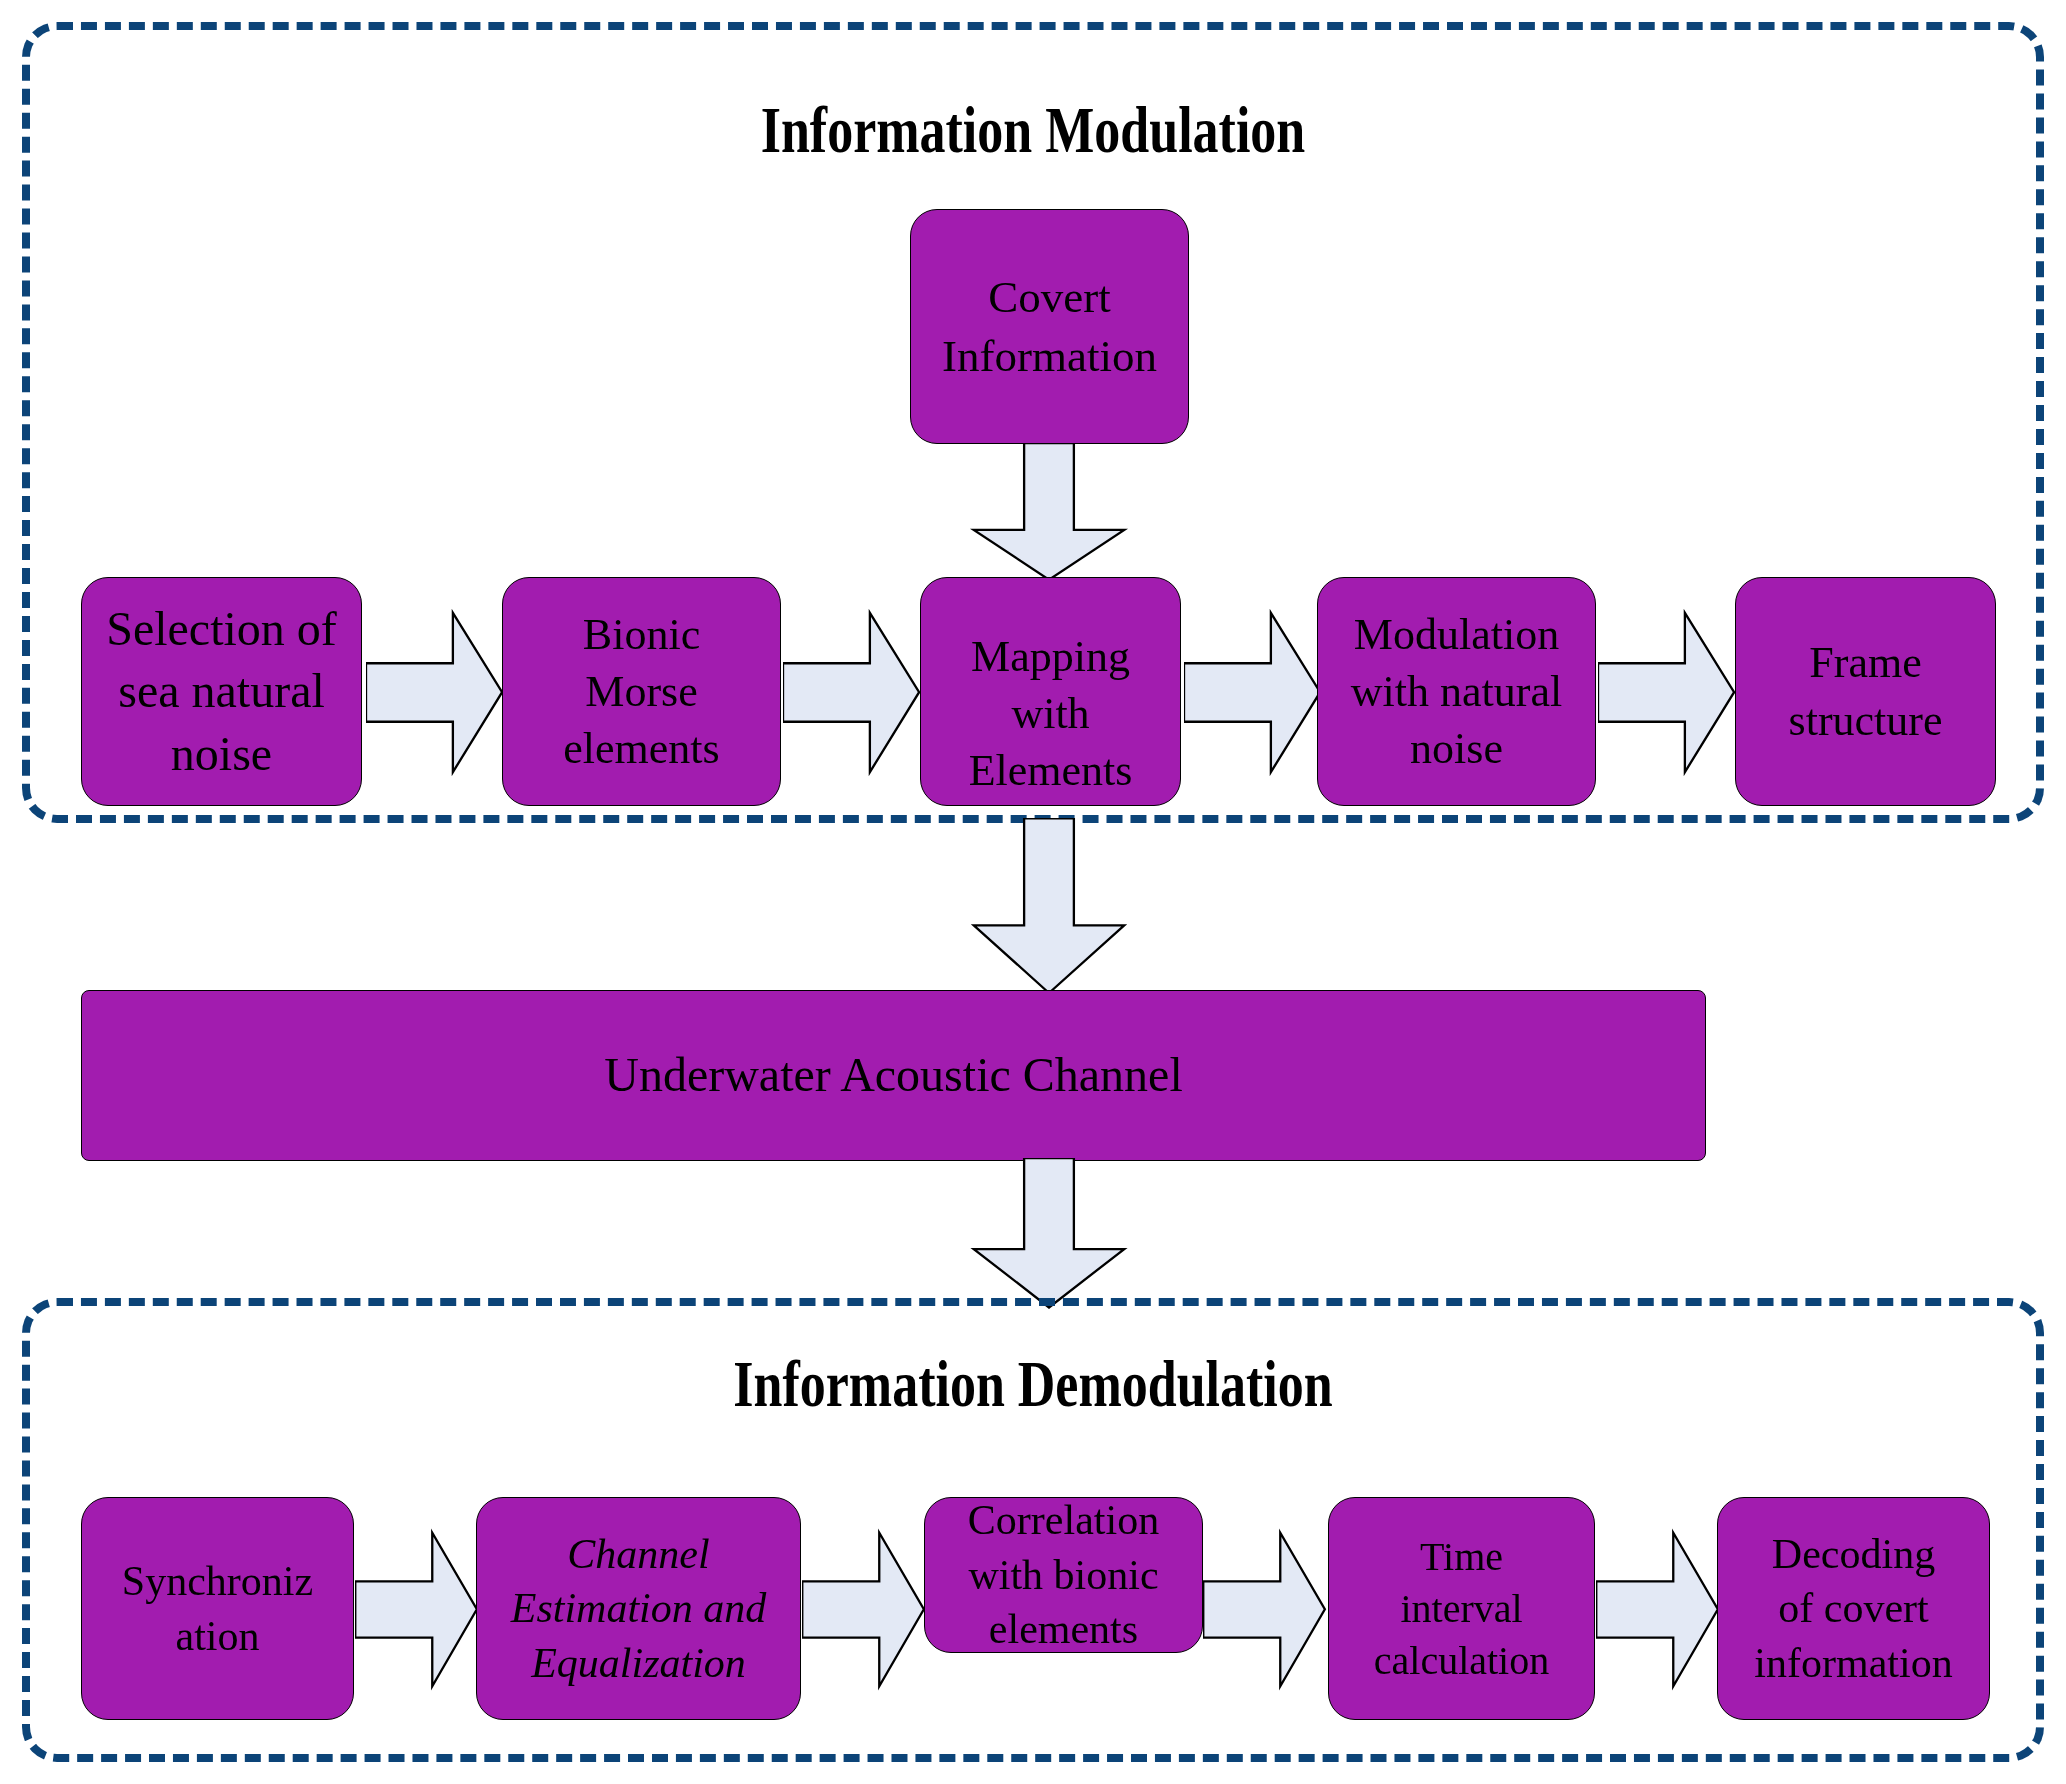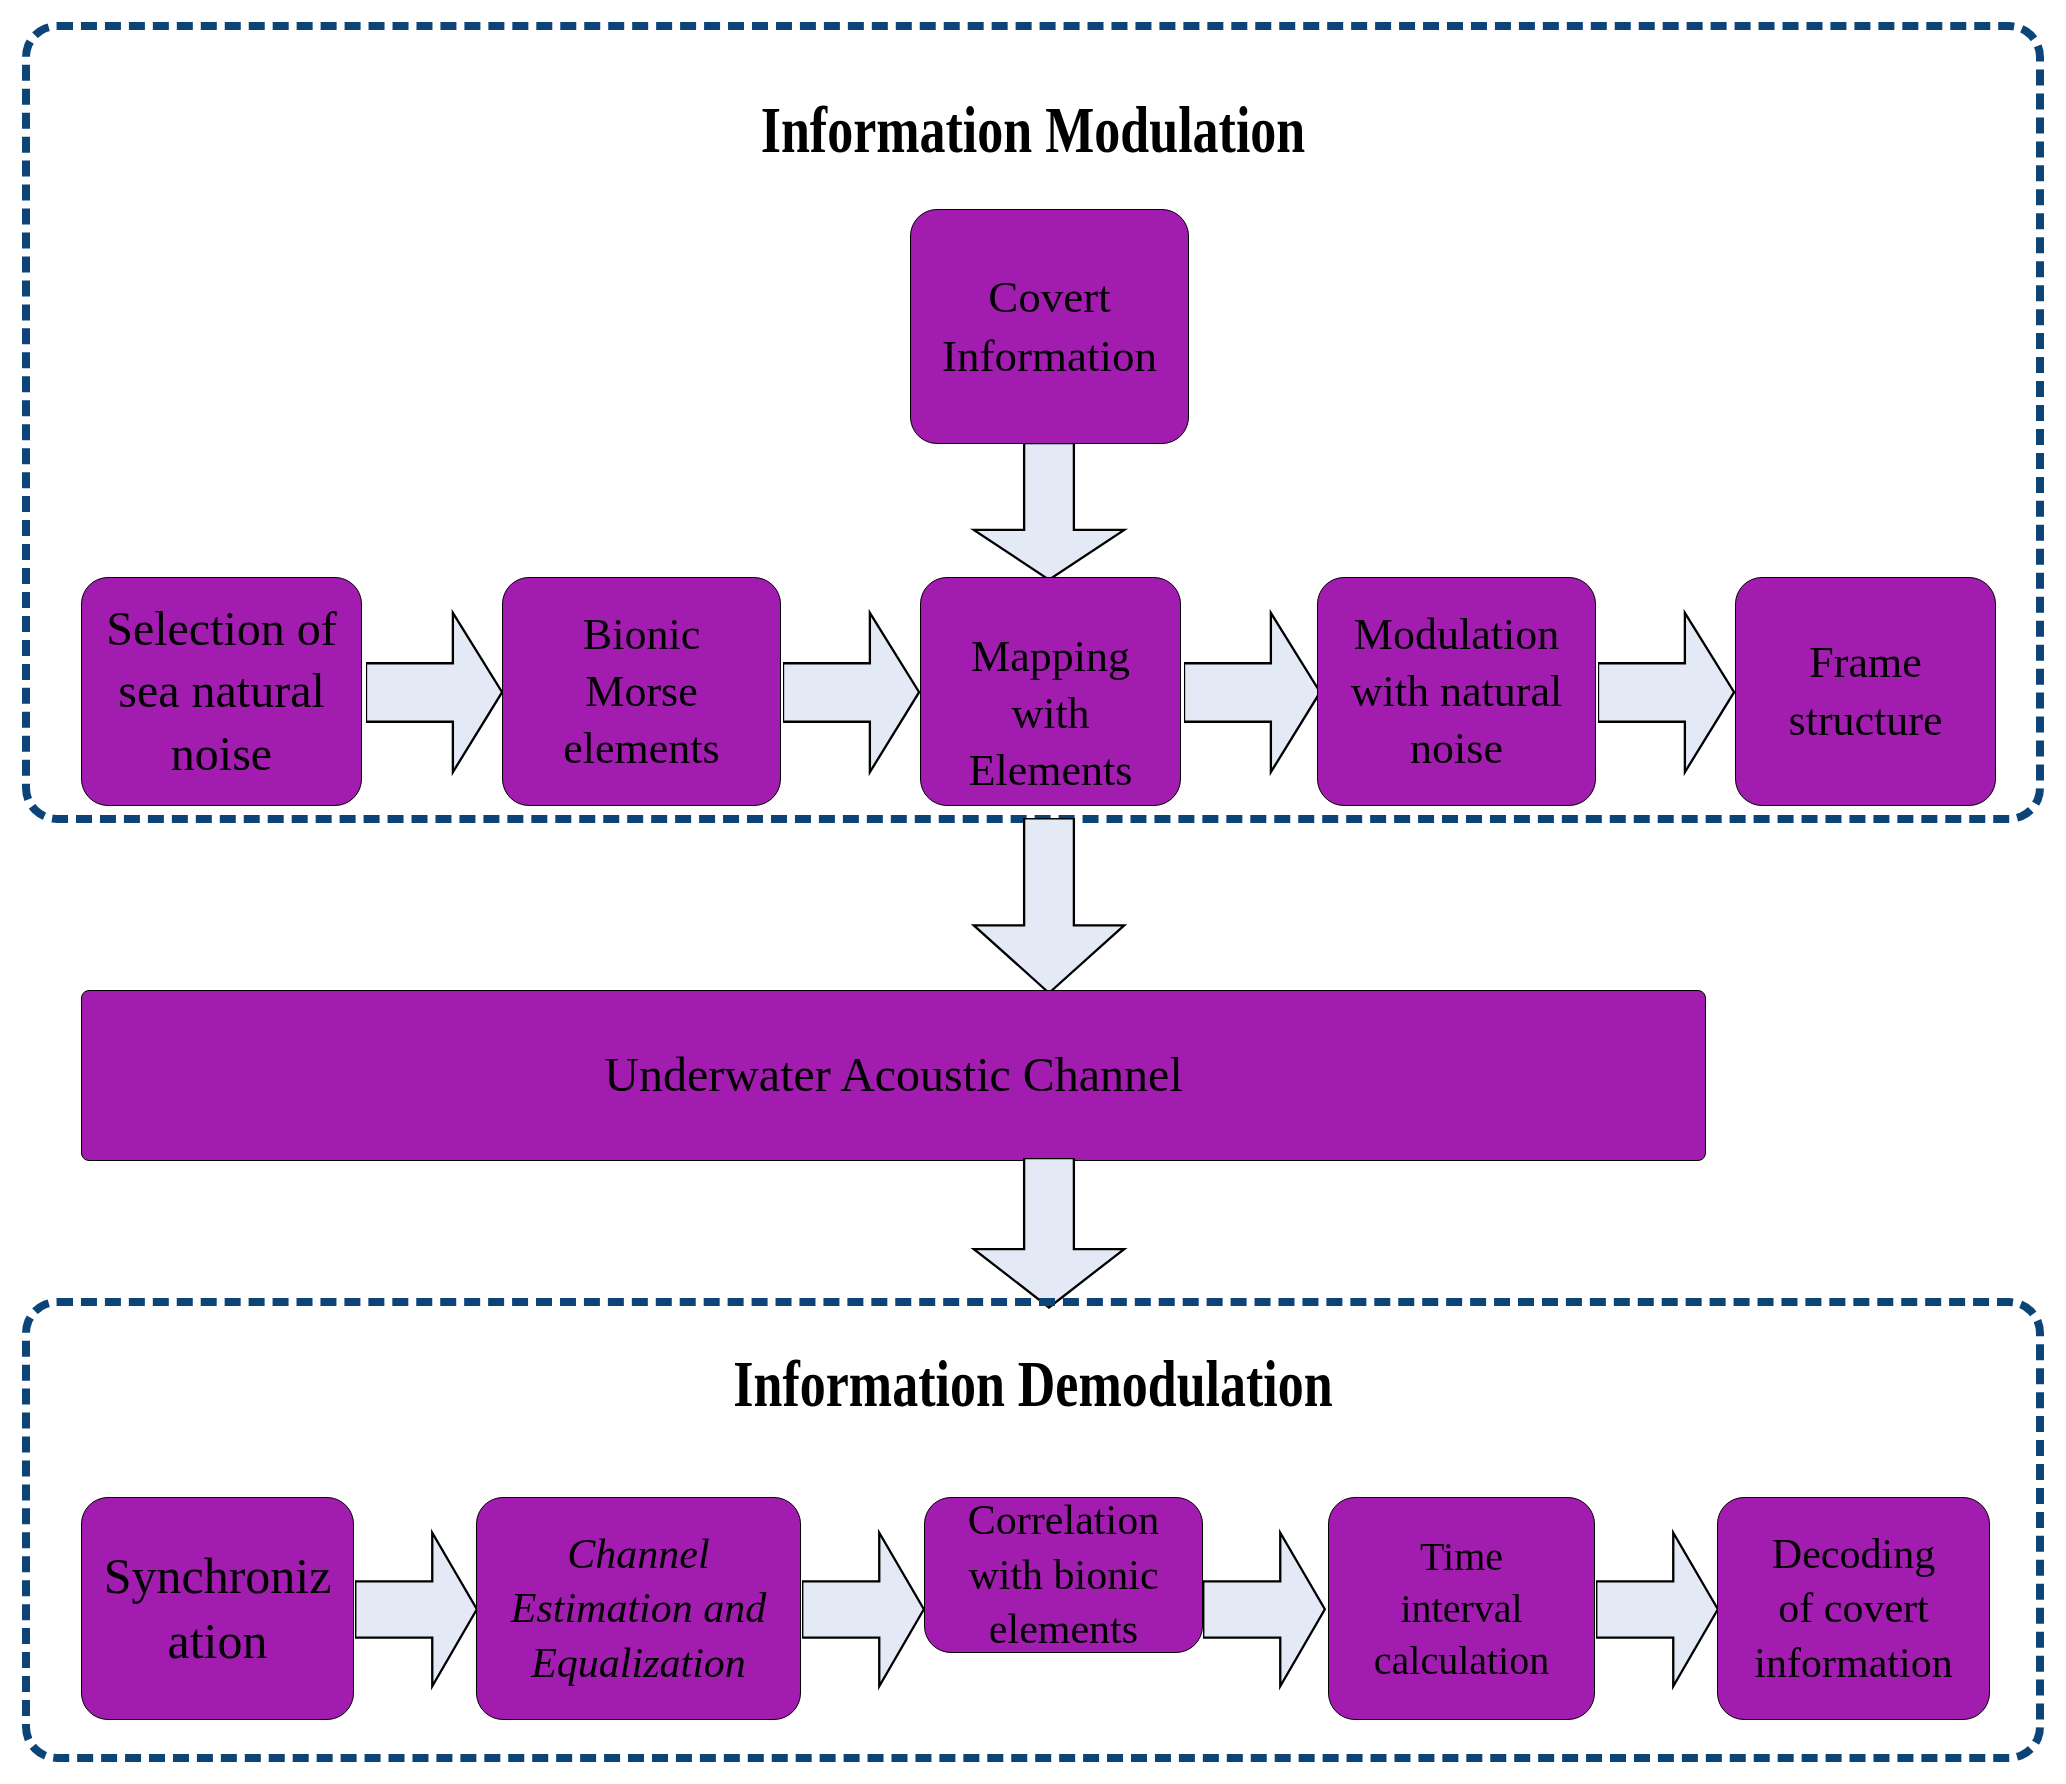--- a/index.html
+++ b/index.html
@@ -137,21 +137,21 @@
   <div class="arrow" style="left:968px;top:1158px;width:162px;height:152px;">
     <svg width="162" height="152" viewBox="0 0 280 262">
       <polygon points="97,0 183,0 183,157 270,157 140,258 10,157 97,157" fill="#E3E9F5" stroke="#000000" stroke-width="4"></polygon>
     </svg>
   </div>
 
   <div class="dashframe" style="left:22px;top:1298px;width:2022px;height:464px;"></div>
 
   <div class="sectiontitle" style="left:598px;top:1347px;width:870px;font-size:65px;">Information Demodulation</div>
 
-  <div class="pbox" style="left:81px;top:1497px;width:273px;height:223px;font-size:50px;font-family:Liberation Serif, serif;">
+  <div class="pbox" style="left:81px;top:1497px;width:273px;height:223px;font-size:42px;font-family:Liberation Serif, serif;">
     <span class="lbl" style="white-space:pre-line;">Synchroniz
 ation</span>
   </div>
 
   <div class="arrow" style="left:355px;top:1527px;width:125px;height:165px;">
     <svg width="125" height="165" viewBox="0 0 215 285">
       <polygon points="0,94 133,94 133,10 210,142 133,275 133,191 0,191" fill="#E3E9F5" stroke="#000000" stroke-width="4"></polygon>
     </svg>
   </div>
 

